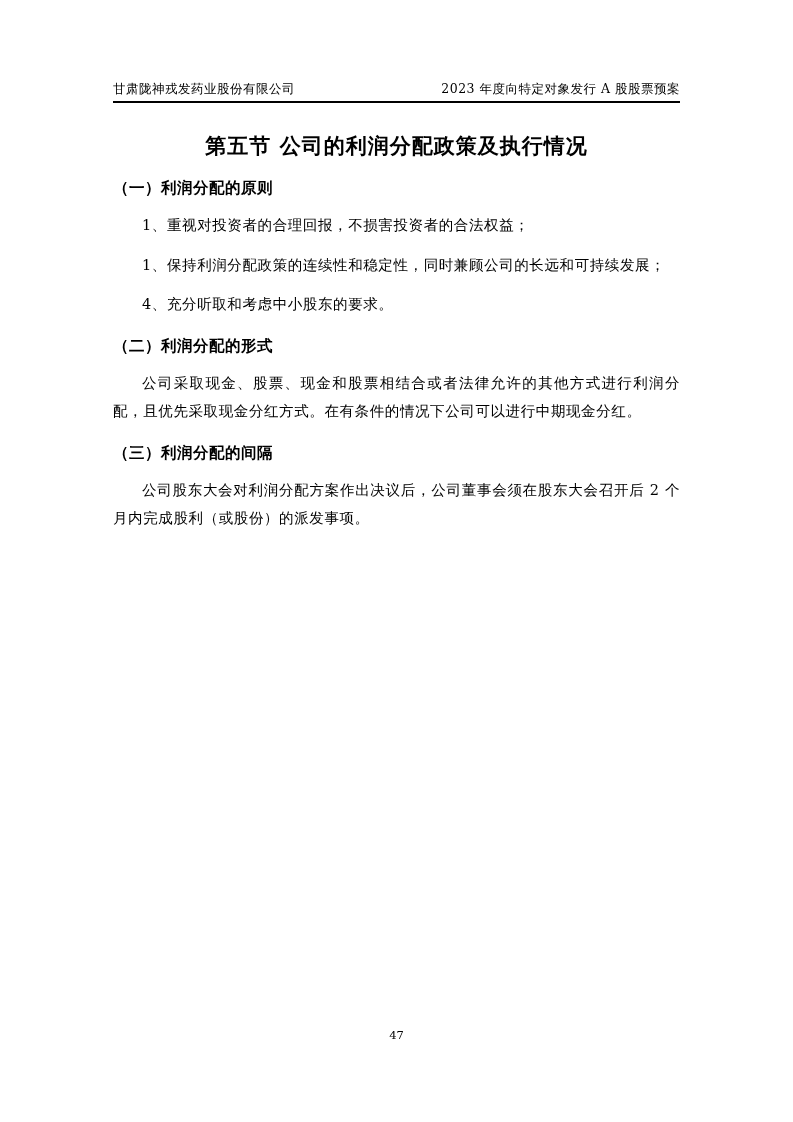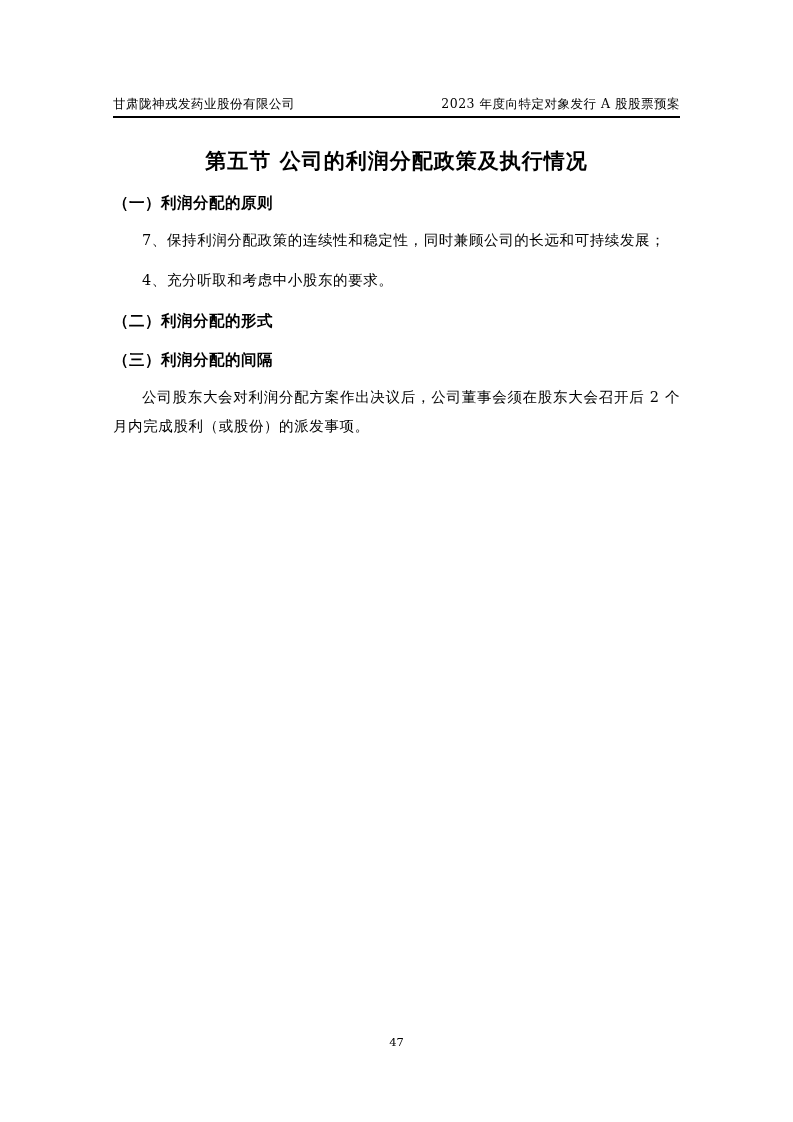--- a/index.html
+++ b/index.html
@@ -23,21 +23,20 @@
     position: relative;
   }
   
   .doc-header {
     display: flex;
     justify-content: space-between;
     align-items: flex-start;
     padding-top: 82px;
     padding-bottom: 5px;
     border-bottom: 2px solid #000000;
-    margin-top: 15px;
   }
   .doc-header span {
     font-size: 12.5px;
     line-height: 14px;
     letter-spacing: 0.5px;
     white-space: nowrap;
   }
   
   .chapter-title {
     margin-top: 28px;
@@ -70,44 +69,46 @@
     margin: 11px 0;
     font-size: 14.5px;
     line-height: 28.5px;
     text-indent: 2em;
     text-align: justify;
     letter-spacing: 0.6px;
   }
   
   .doc-footer {
     position: absolute;
-    bottom: 88px;
+    bottom: 80px;
     left: 0;
     width: 100%;
     text-align: center;
     font-size: 11.5px;
     line-height: 14px;
   }
 </style>
 </head>
 <body>
 
 <div class="page">
 
   <div class="doc-header">
     <span>甘肃陇神戎发药业股份有限公司</span>
     <span>2023 年度向特定对象发行 A 股股票预案</span>
   </div>
 
   <div id="content">
       <div class="chapter-title">第五节 公司的利润分配政策及执行情况</div>
       <div class="subsection-heading">（一）利润分配的原则</div>
-      <div class="paragraph">7、保持利润分配政策的连续性和稳定性，同时兼顾公司的长远和可持续发展；</div>
+      <div class="paragraph">1、重视对投资者的合理回报，不损害投资者的合法权益；</div>
+      <div class="paragraph">1、保持利润分配政策的连续性和稳定性，同时兼顾公司的长远和可持续发展；</div>
       <div class="paragraph">4、充分听取和考虑中小股东的要求。</div>
       <div class="subsection-heading">（二）利润分配的形式</div>
+      <div class="paragraph">公司采取现金、股票、现金和股票相结合或者法律允许的其他方式进行利润分配，且优先采取现金分红方式。在有条件的情况下公司可以进行中期现金分红。</div>
       <div class="subsection-heading">（三）利润分配的间隔</div>
       <div class="paragraph">公司股东大会对利润分配方案作出决议后，公司董事会须在股东大会召开后 2 个月内完成股利（或股份）的派发事项。</div>
     </div>
 
   <div class="doc-footer">
     <span>47</span>
   </div>
 
 </div>
 

